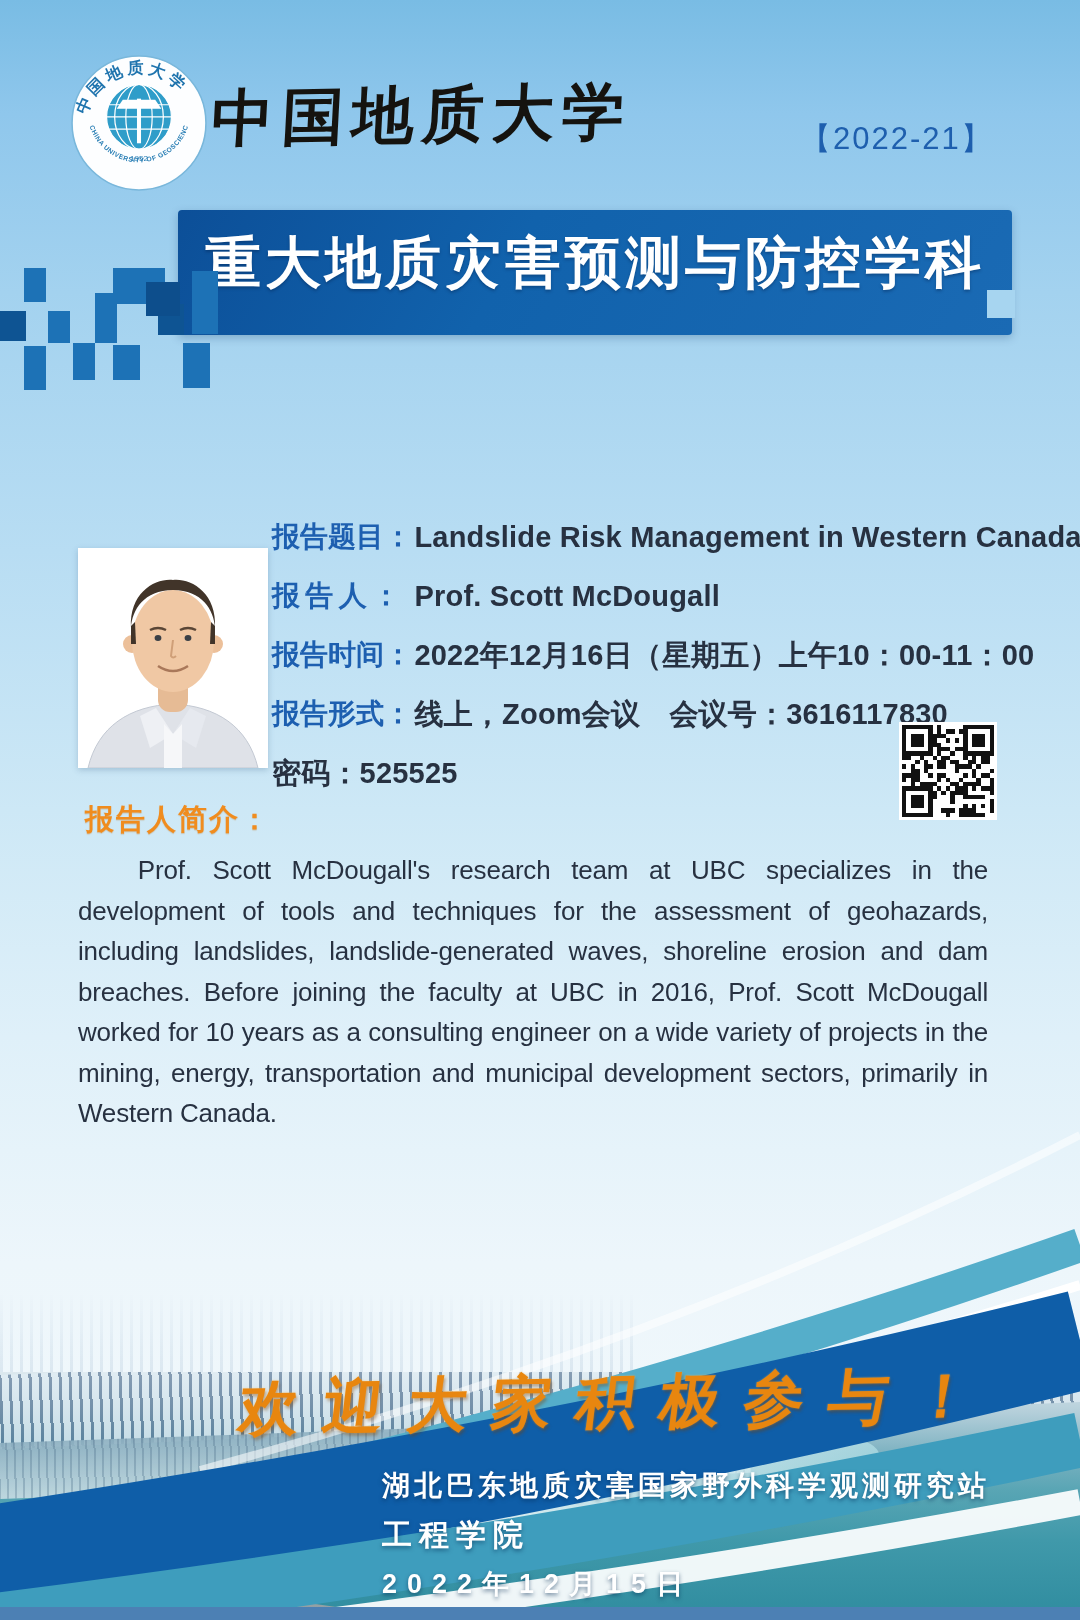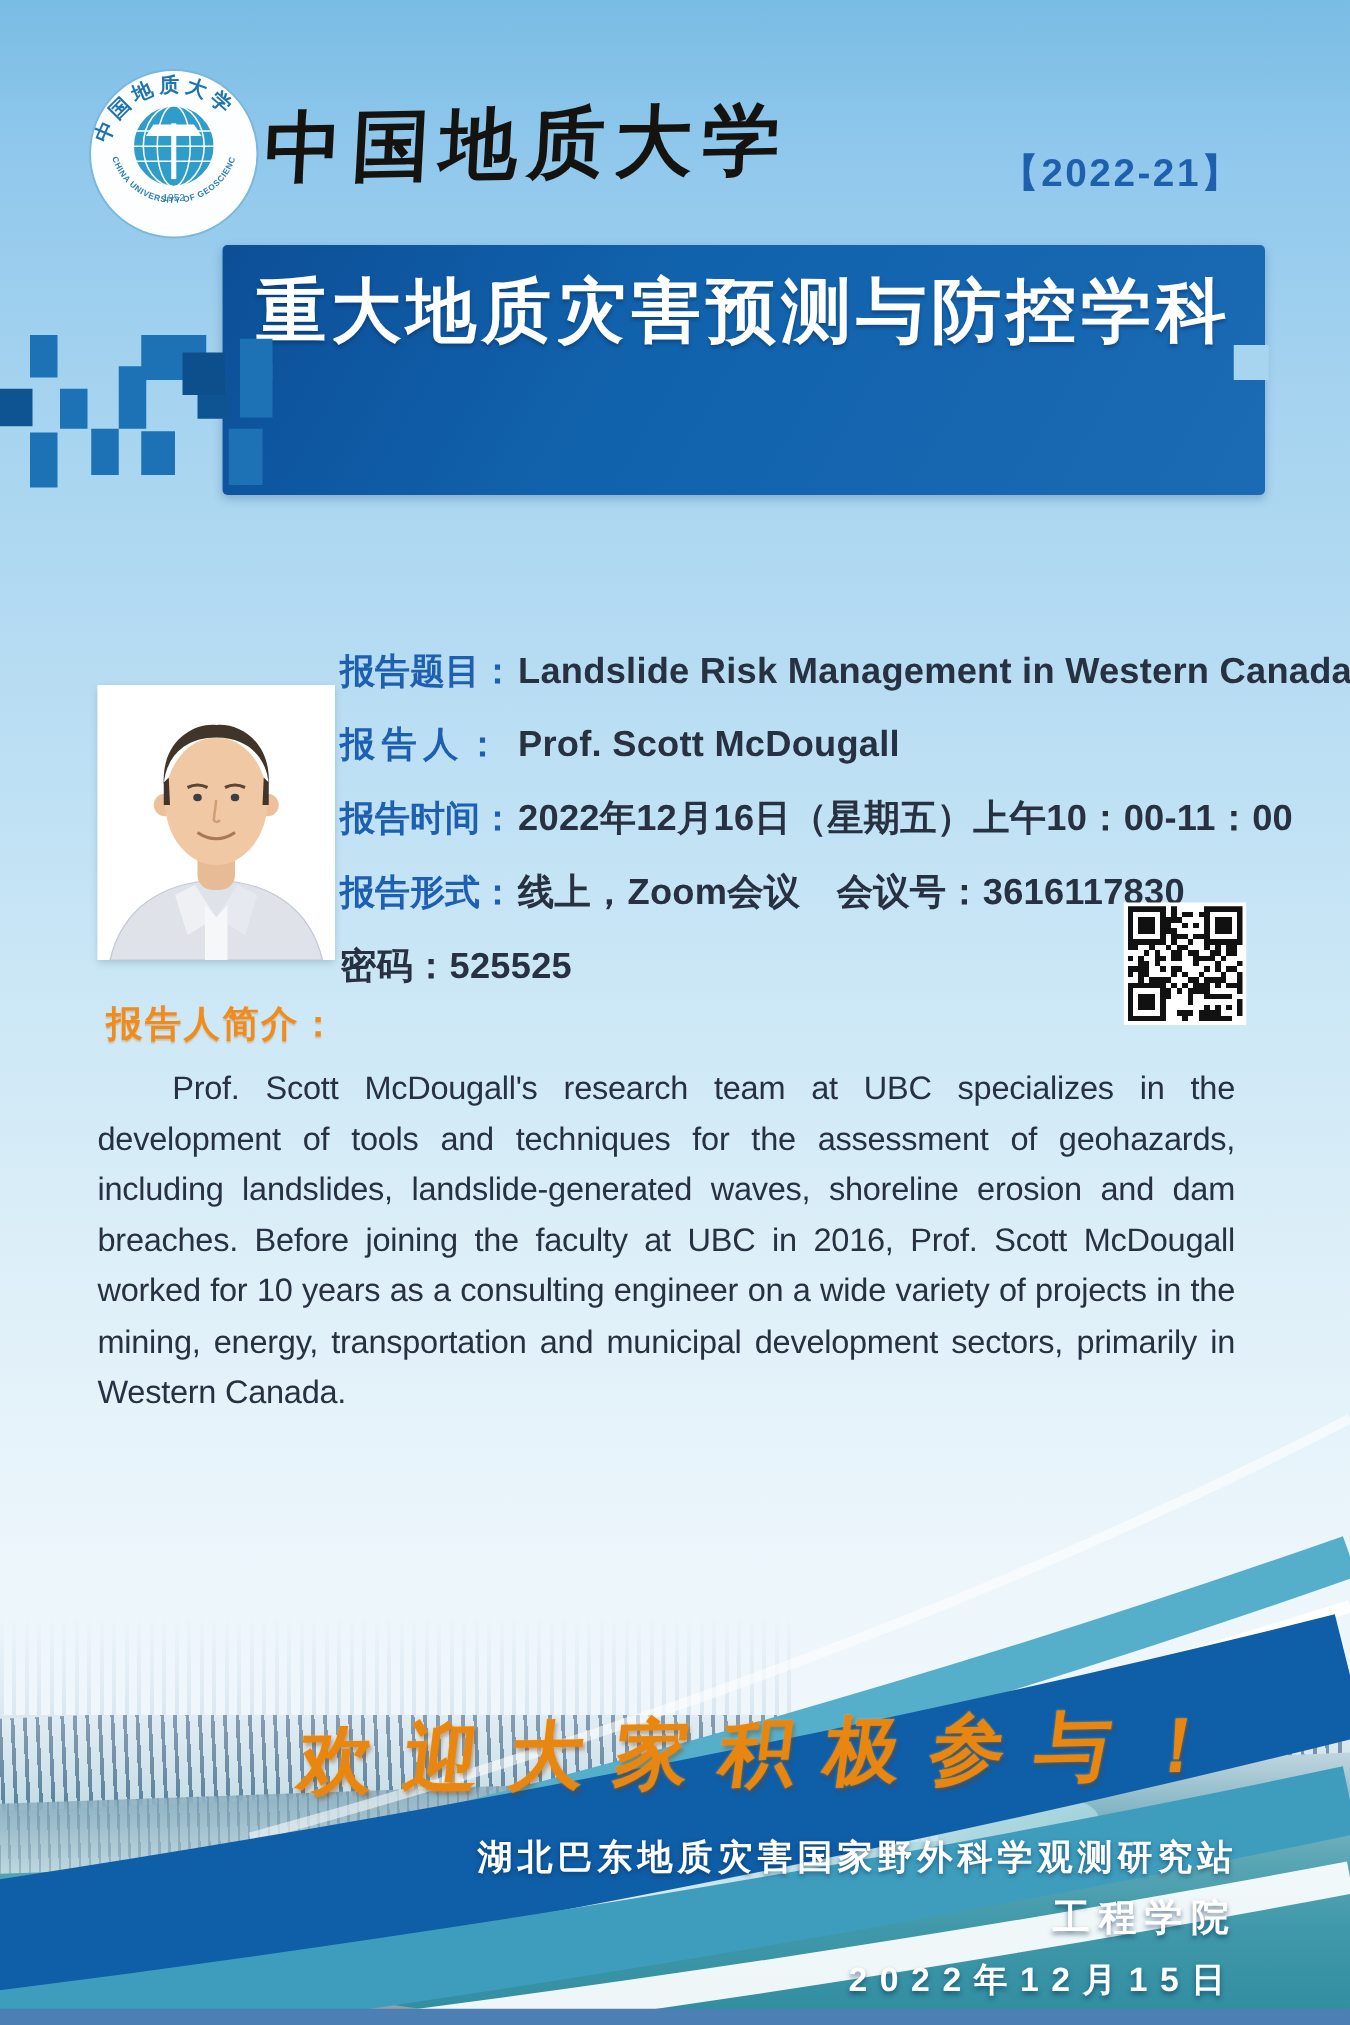--- a/index.html
+++ b/index.html
@@ -12,25 +12,25 @@
   
   .seal{position:absolute;left:68px;top:52px;width:142px;height:142px;}
   .seal svg{width:100%;height:100%;}
   .univ-name{
     position:absolute;left:212px;top:72px;width:560px;
     font-size:62px;font-weight:900;color:#15130f;letter-spacing:8px;
     transform:skewX(-4deg) rotate(-1deg);
   }
   .issue{
     position:absolute;left:800px;top:118px;
-    font-size:31px;font-weight:700;color:#1e5fae;letter-spacing:2px;
+    font-size:31px;font-weight:400;color:#1e5fae;letter-spacing:2px;
   }
   
   .banner{
-    position:absolute;left:178px;top:196px;width:834px;height:200px;
+    position:absolute;left:178px;top:210px;width:834px;height:125px;
     background:linear-gradient(120deg,#0c4f98 0%,#1162ac 40%,#1a6ab4 100%);
     border-radius:4px;box-shadow:0 3px 8px rgba(10,50,100,.25);
   }
   .banner-title{
     position:absolute;left:0;right:0;top:16px;text-align:center;
     font-size:56px;font-weight:900;color:#ffffff;letter-spacing:4px;
     text-shadow:0 2px 3px rgba(0,30,70,.35);
   }
   .banner-sub{
     position:absolute;left:0;right:0;top:98px;text-align:center;
@@ -114,21 +114,21 @@
   }
   
   .swoosh{position:absolute;left:0;top:1040px;width:1080px;height:580px;}
   
   .slogan{
     position:absolute;left:240px;top:1362px;width:800px;
     font-size:60px;font-weight:900;color:#e8860f;letter-spacing:24px;
     transform:skewX(-8deg) rotate(-1deg);white-space:nowrap;
     text-shadow:2px 3px 3px rgba(120,60,0,.35),0 0 2px rgba(255,190,90,.6);
   }
-  .footer{position:absolute;right:90px;top:1462px;text-align:right;color:#ffffff;}
+  .footer{position:absolute;right:90px;top:1462px;text-align:left;color:#ffffff;}
   .footer div{font-weight:800;text-shadow:0 2px 4px rgba(0,40,80,.55);}
   .f-org1{font-size:28px;letter-spacing:4px;line-height:48px;}
   .f-org2{font-size:30px;letter-spacing:7px;line-height:50px;}
   .f-date{font-size:27px;letter-spacing:10px;line-height:48px;}
   .bottom-strip{position:absolute;left:0;top:1607px;width:1080px;height:13px;background:#4c80b4;}
 </style>
 </head>
 <body>
 
 <div class="poster">

